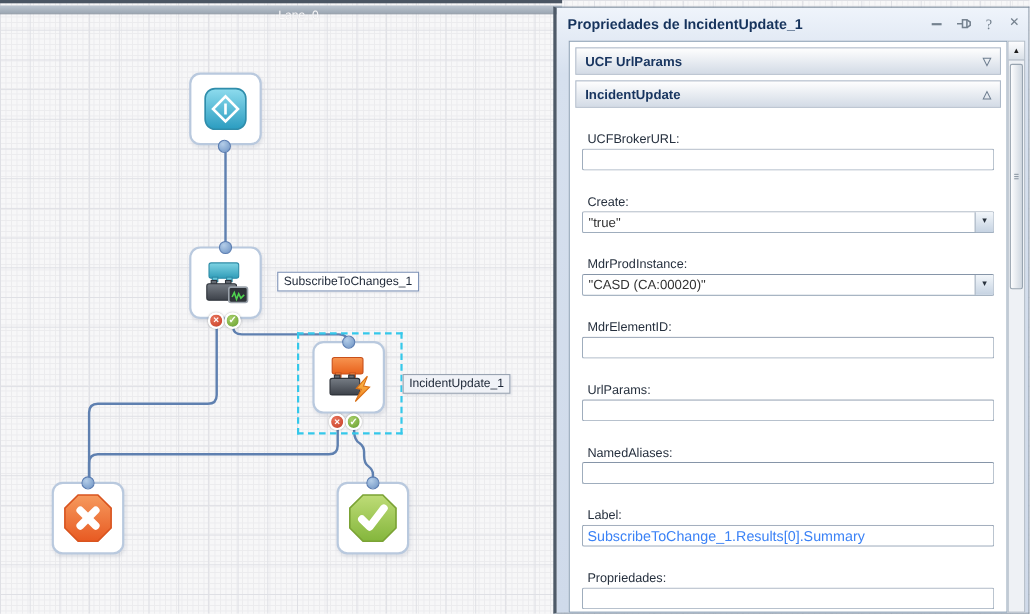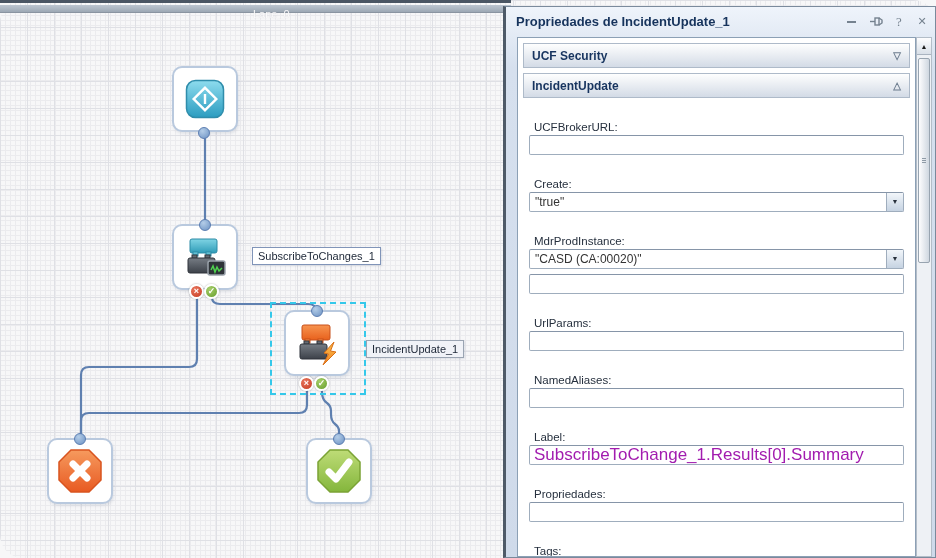--- a/index.html
+++ b/index.html
@@ -11,21 +11,20 @@
   
   .canvas{
     position:absolute;left:0;top:0;width:936px;height:558px;
     background-color:#f7f7f8;
     background-image:
       linear-gradient(#dfe0e5 1px,transparent 1px),
       linear-gradient(90deg,#dfe0e5 1px,transparent 1px),
       linear-gradient(#ebebee 1px,transparent 1px),
       linear-gradient(90deg,#ebebee 1px,transparent 1px);
     background-size:27px 27px,27px 27px,5px 5px,5px 5px;
-    border-radius:23px;
   }
   .top-dark{position:absolute;left:0;top:0;width:511px;height:3px;background:#4a5563;}
   .top-bar{position:absolute;left:0;top:5px;width:511px;height:7px;
     background:linear-gradient(#bcc5d0,#9da8b4);border-bottom:1px solid #8b95a1;}
   .lane-label{position:absolute;left:253px;top:8px;font-size:11px;color:rgba(255,255,255,.9);
     text-shadow:0 0 1px rgba(180,180,190,.6);}
   svg.wires{position:absolute;left:0;top:0;z-index:1;}
   
   .node{
     position:absolute;width:66px;height:66px;box-sizing:border-box;
@@ -73,22 +72,22 @@
     background:linear-gradient(#fefefe,#d3dbe6);
     border:1px solid #aebac9;display:flex;align-items:center;padding:0 8px;
     font-weight:bold;font-size:12px;color:#17345f;
   }
   .chev{margin-left:auto;color:#6e7e90;font-size:10px;}
   .fields{margin-top:2px;}
   .field{margin:0 11px 5px 11px;}
   .field-label{display:block;font-size:11.5px;color:#26303e;padding:3px 0 2px 5px;margin-top:20px;}
   .tinput{
     width:100%;height:20px;box-sizing:border-box;border:1px solid #9fadbd;border-top-color:#8695a8;
-    border-radius:2px;font-size:17px;font-family:"Liberation Sans",sans-serif;
-    padding:0 4px;color:#a21caf;background:#fff;outline:none;
+    border-radius:2px;font-size:13px;font-family:"Liberation Sans",sans-serif;
+    padding:0 4px;color:#3b82f6;background:#fff;outline:none;
   }
   .combo{
     position:relative;height:20px;box-sizing:border-box;border:1px solid #9fadbd;border-top-color:#8695a8;
     border-radius:2px;background:#fff;font-size:12px;line-height:18px;padding:0 22px 0 5px;color:#333;
   }
   .combo-btn{
     position:absolute;right:0;top:0;width:17px;height:100%;box-sizing:border-box;
     background:linear-gradient(#f2f6fa,#c6d3e2);border-left:1px solid #9fadbd;
     display:flex;align-items:center;justify-content:center;font-size:7px;color:#28313c;
   }
@@ -241,38 +240,38 @@
           <path d="M10 3 L13 5 L13 8 L10 10"></path>
         </g>
       </svg>
     </span>
     <span class="picon" style="font-family:'Liberation Serif',serif;font-size:13px;">?</span>
     <span class="picon">✕</span>
   </div>
 
   <div class="panel-body">
     <div class="section-hdr">
-      <span>UCF Security</span>
+      <span>UCF UrlParams</span>
       <span class="chev">▽</span>
     </div>
     <div class="section-hdr">
       <span>IncidentUpdate</span>
       <span class="chev">△</span>
     </div>
     <div class="fields" id="fields-container">
         <div class="field"><label class="field-label">UCFBrokerURL:</label><input class="tinput" type="text" value="" style=""></div>
         <div class="field">
           <label class="field-label">Create:</label>
           <div class="combo"><span>"true"</span><span class="combo-btn">▼</span></div>
         </div>
         <div class="field">
           <label class="field-label">MdrProdInstance:</label>
           <div class="combo"><span>"CASD (CA:00020)"</span><span class="combo-btn">▼</span></div>
         </div>
-        <div class="field"><input class="tinput" type="text" value="" style=""></div>
+        <div class="field"><label class="field-label">MdrElementID:</label><input class="tinput" type="text" value="" style=""></div>
         <div class="field"><label class="field-label">UrlParams:</label><input class="tinput" type="text" value="" style=""></div>
         <div class="field"><label class="field-label">NamedAliases:</label><input class="tinput" type="text" value="" style=""></div>
         <div class="field"><label class="field-label">Label:</label><input class="tinput" type="text" value="SubscribeToChange_1.Results[0].Summary" style=""></div>
         <div class="field"><label class="field-label">Propriedades:</label><input class="tinput" type="text" value="" style=""></div>
         <div class="field"><label class="field-label">Tags:</label><input class="tinput" type="text" value="" style=""></div>
       </div>
   </div>
 
   <div class="vscroll">
     <div class="scroll-up">▲</div>

